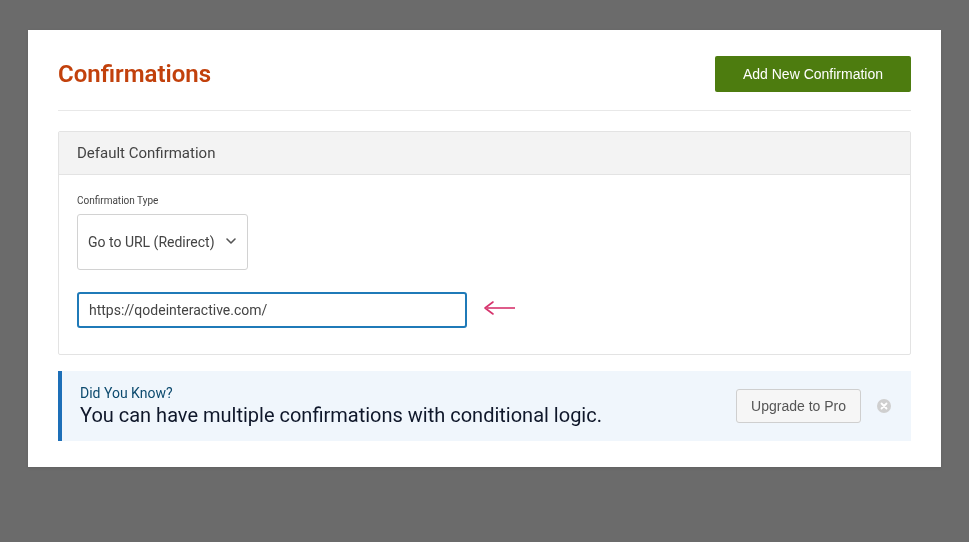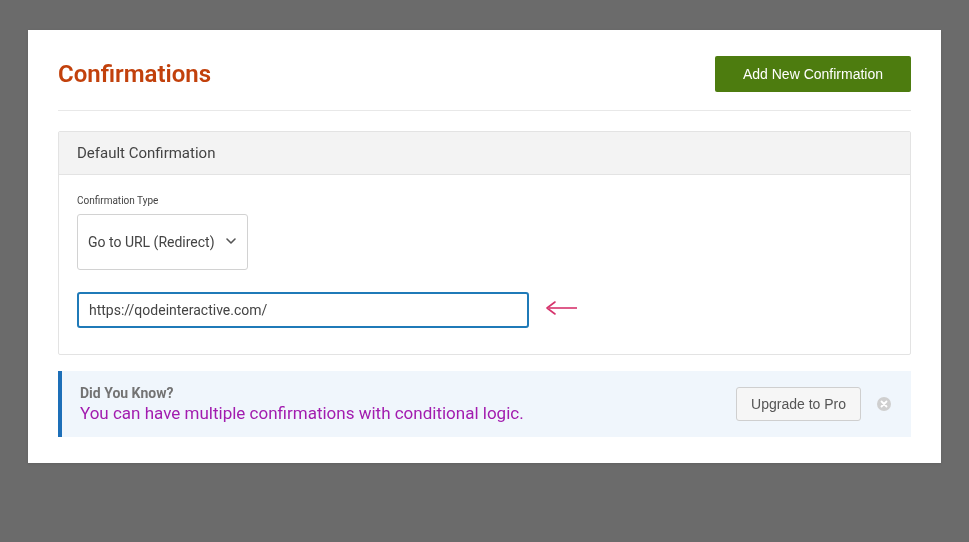--- a/index.html
+++ b/index.html
@@ -81,49 +81,49 @@
       background: #fff;
     }
     .select-wrap .chevron {
       margin-left: 10px;
     }
     .url-row {
       display: flex;
       align-items: center;
     }
     .url-input {
-      width: 452px;
+      width: 390px;
       padding: 8px 10px;
       font-size: 14px;
       color: #444;
       border: 2px solid #1f7ab8;
       border-radius: 3px;
       outline: none;
       font-family: inherit;
     }
     .arrow-annot {
       margin-left: 14px;
     }
     .notice {
       border-left: 4px solid #1d6fb8;
       background: #f0f6fc;
       padding: 14px 18px;
       display: flex;
       justify-content: space-between;
       align-items: center;
     }
     .notice-text .notice-title {
-      font-weight: 700;
-      font-size: 14px;
-      color: #737373;
+      font-weight: 400;
+      font-size: 14px;
+      color: #0c4a6e;
       margin-bottom: 2px;
     }
     .notice-text .notice-body {
-      font-size: 17px;
-      color: #a21caf;
+      font-size: 20px;
+      color: #0f172a;
     }
     .notice-actions {
       display: flex;
       align-items: center;
       gap: 14px;
     }
     .btn-secondary {
       background: #f6f6f6;
       border: 1px solid #cfcfcf;
       padding: 8px 14px;

